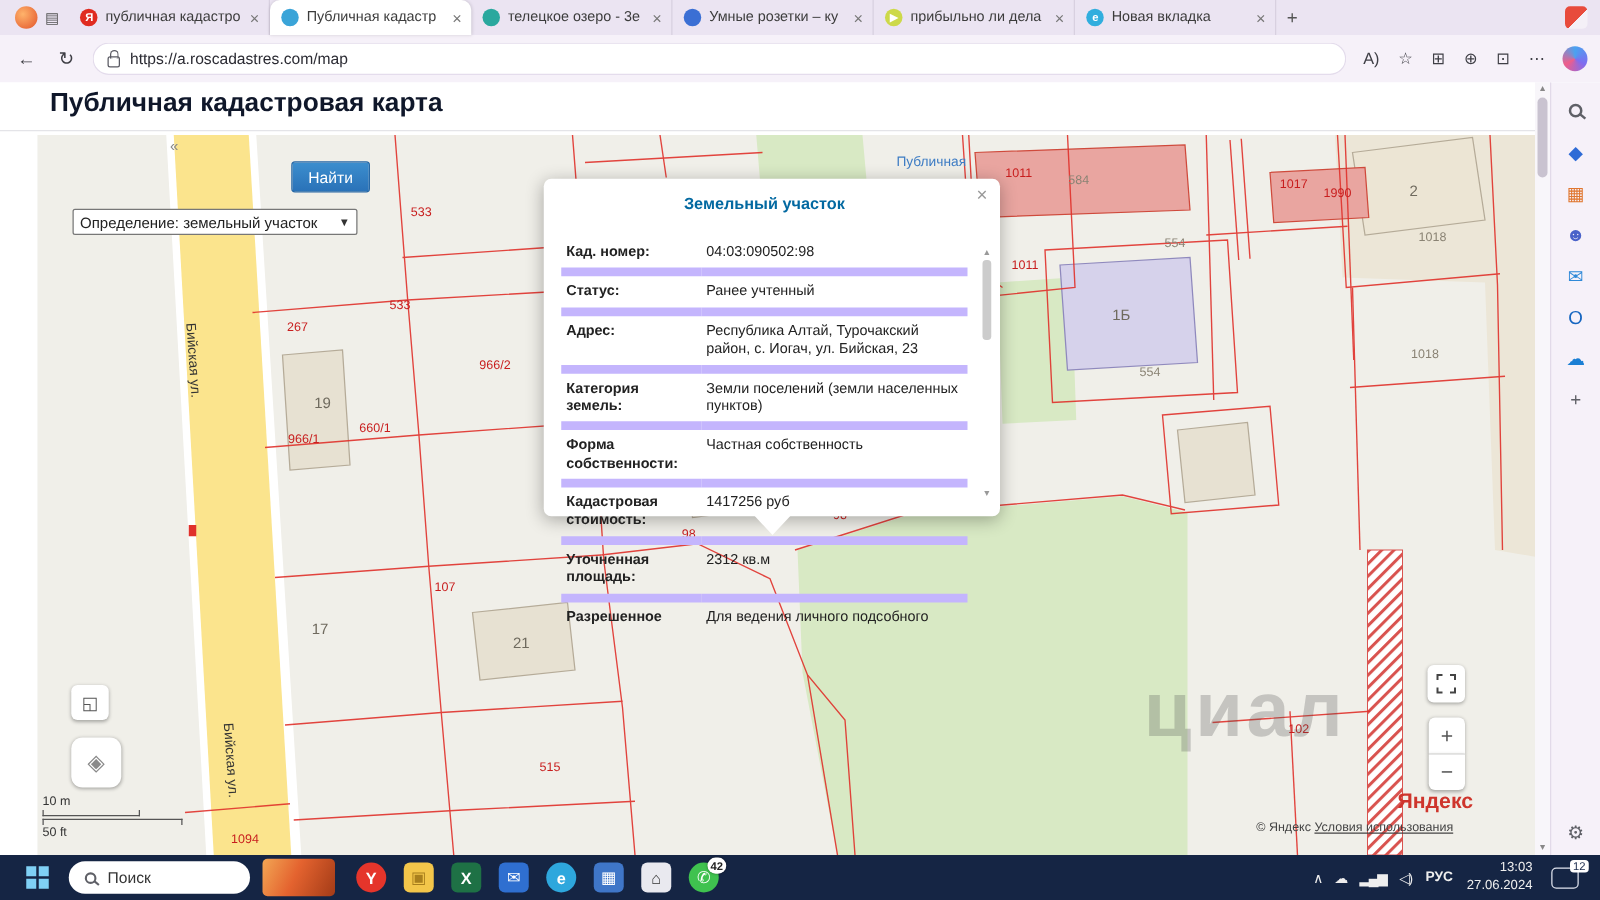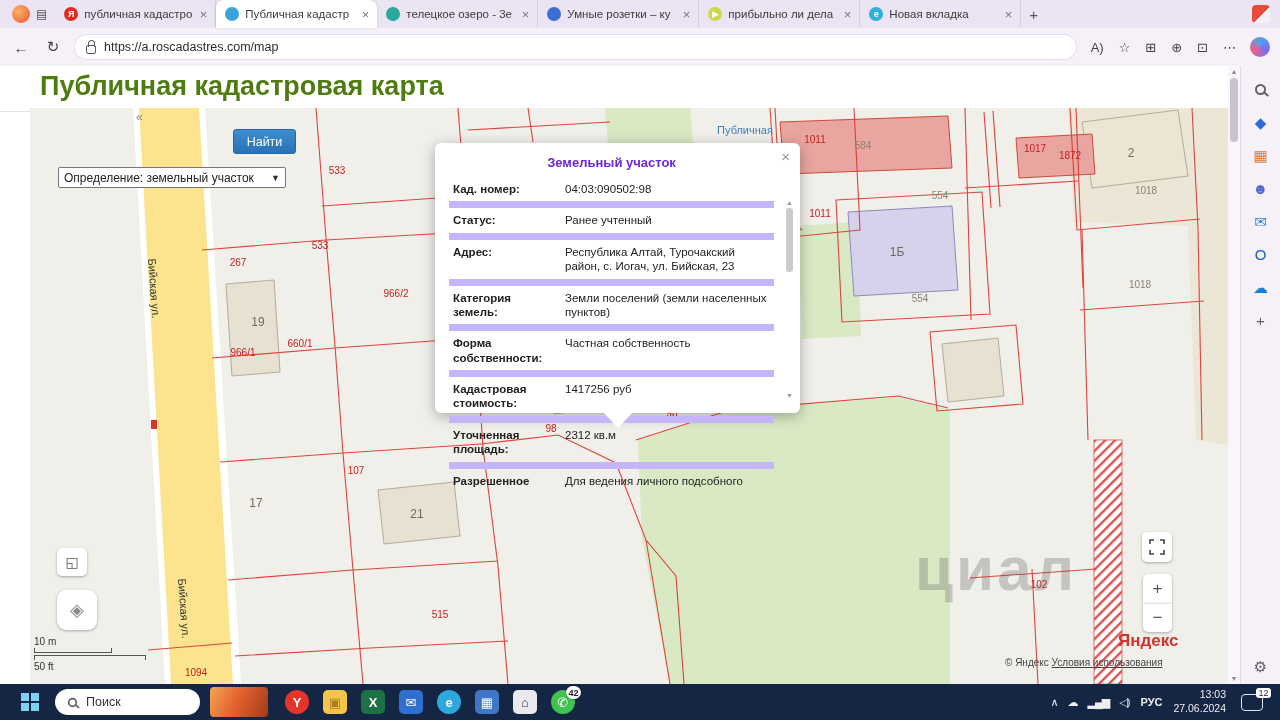--- a/index.html
+++ b/index.html
@@ -35,21 +35,21 @@
 .sbico{font-size:15px;line-height:1}
 .gearico{margin-top:auto;color:#5f6067;font-size:15px}
 .mag{width:11px;height:11px;border:2px solid #5f6067;border-radius:50%;position:relative;display:inline-block}
 .mag::after{content:"";position:absolute;width:6px;height:2px;background:#5f6067;right:-5px;bottom:-2px;transform:rotate(40deg)}
 #vscroll{position:absolute;right:40px;top:66px;bottom:36px;width:12px;background:#f8f6fa;display:flex;flex-direction:column;align-items:center;font-size:7px;color:#888;padding:2px 0}
 .sthumb{width:8px;height:64px;background:#c9c3d0;border-radius:4px;margin-top:3px}
 .sarrow.bottom{margin-top:auto}
 
 
 #page{position:absolute;left:0;top:66px;right:52px;bottom:36px;background:#fff;overflow:hidden}
-#pagehead{padding:5px 0 9px 40px;font-size:27px;font-weight:600;color:#4d7c0f;border-bottom:1px solid #e4e4e8}
+#pagehead{padding:5px 0 9px 40px;font-size:21px;font-weight:600;color:#0f172a;border-bottom:1px solid #e4e4e8}
 #map{position:absolute;left:30px;top:42px;width:1198px;height:576px;background:#f0efe9;overflow:hidden}
 #mapsvg{position:absolute;left:0;top:0}
 
 
 #mlabels span{position:absolute;white-space:nowrap}
 .mlabel{font-size:10px;color:#c81e1e;transform:translate(-50%,-50%)}
 .mlabel.dark{color:#8a8374;font-size:10px}
 .mlabel.big{color:#6f6a5e;font-size:12px}
 .mlabel.blue{color:#3f7dc4;font-size:11px}
 .mlabel.street{color:#333;font-size:11px;transform-origin:0 0}
@@ -57,21 +57,21 @@
 
 .collapse{position:absolute;left:106px;top:2px;color:#888;font-size:12px;z-index:6}
 #searchinput{position:absolute;left:28px;top:21px;width:168px;height:24px;border:1px solid #999;padding:0 6px;font-size:12px;color:#444;z-index:6;background:#fff;border-radius:2px}
 #searchinput::placeholder{color:#999}
 #searchbtn{position:absolute;left:203px;top:21px;width:63px;height:25px;background:linear-gradient(#3c8ece,#2a72b8);color:#fff;border:1px solid #2667a5;border-radius:3px;font-size:12.5px;z-index:6;font-family:inherit}
 #typeselect{position:absolute;left:28px;top:59px;width:228px;height:21px;background:#fff;border:1px solid #777;font-size:12px;color:#222;display:flex;align-items:center;justify-content:space-between;padding:0 5px;border-radius:2px;z-index:6}
 .caret{font-size:9px;color:#333}
 
 
 #popup{position:absolute;left:405px;top:35px;width:365px;height:270px;background:#fff;border-radius:6px;box-shadow:0 3px 14px rgba(0,0,0,.3);padding:8px 26px 6px 14px;z-index:5}
-#poptitle{text-align:center;font-weight:bold;font-size:13px;margin:4px 0 7px;color:#6d28d9}
+#poptitle{text-align:center;font-weight:bold;font-size:13px;margin:4px 0 20px;color:#0369a1}
 #popclose{position:absolute;top:5px;right:10px;color:#999;font-size:15px}
 #popup table{width:100%;border-collapse:collapse}
 #popup td{font-size:11.5px;padding:5px 4px;vertical-align:top;border-top:7px solid #c4b5fd;color:#222;line-height:1.25}
 #popup tr:first-child td{border-top:none}
 .plabel{font-weight:bold;width:112px}
 #popscroll{position:absolute;right:5px;top:56px;bottom:14px;width:11px;display:flex;flex-direction:column;align-items:center;color:#999;font-size:7px}
 .pthumb{width:7px;height:64px;background:#ccc;border-radius:3px;margin-top:2px}
 .pdown{margin-top:auto}
 #poppointer{position:absolute;left:168px;bottom:-15px;width:0;height:0;border:15px solid transparent;border-top:16px solid #fff;border-bottom:none}
 
@@ -268,21 +268,21 @@
         <span class="mlabel " style="left: 642px; top: 305px;">98</span>
         <span class="mlabel " style="left: 166px; top: 564px;">1094</span>
         <span class="mlabel blue" style="left: 715px; top: 22px;">Публичная</span>
         <span class="mlabel " style="left: 785px; top: 31px;">1011</span>
         <span class="mlabel " style="left: 790px; top: 105px;">1011</span>
         <span class="mlabel dark" style="left: 833px; top: 37px;">584</span>
         <span class="mlabel dark" style="left: 910px; top: 87px;">554</span>
         <span class="mlabel dark" style="left: 890px; top: 190px;">554</span>
         <span class="mlabel big" style="left: 867px; top: 144px;">1Б</span>
         <span class="mlabel " style="left: 1005px; top: 40px;">1017</span>
-        <span class="mlabel " style="left: 1040px; top: 47px;">1872</span>
+        <span class="mlabel " style="left: 1040px; top: 47px;">1990</span>
         <span class="mlabel big" style="left: 1101px; top: 45px;">2</span>
         <span class="mlabel dark" style="left: 1116px; top: 82px;">1018</span>
         <span class="mlabel dark" style="left: 1110px; top: 176px;">1018</span>
         <span class="mlabel " style="left: 1009px; top: 476px;">102</span>
         <span class="mlabel street" style="left: 128px; top: 150px; transform: rotate(86deg);">Бийская ул.</span>
         <span class="mlabel street" style="left: 158px; top: 470px; transform: rotate(86deg);">Бийская ул.</span>
       </div>
     <div id="watermark">циал</div>
 
     <span class="collapse">«</span>

